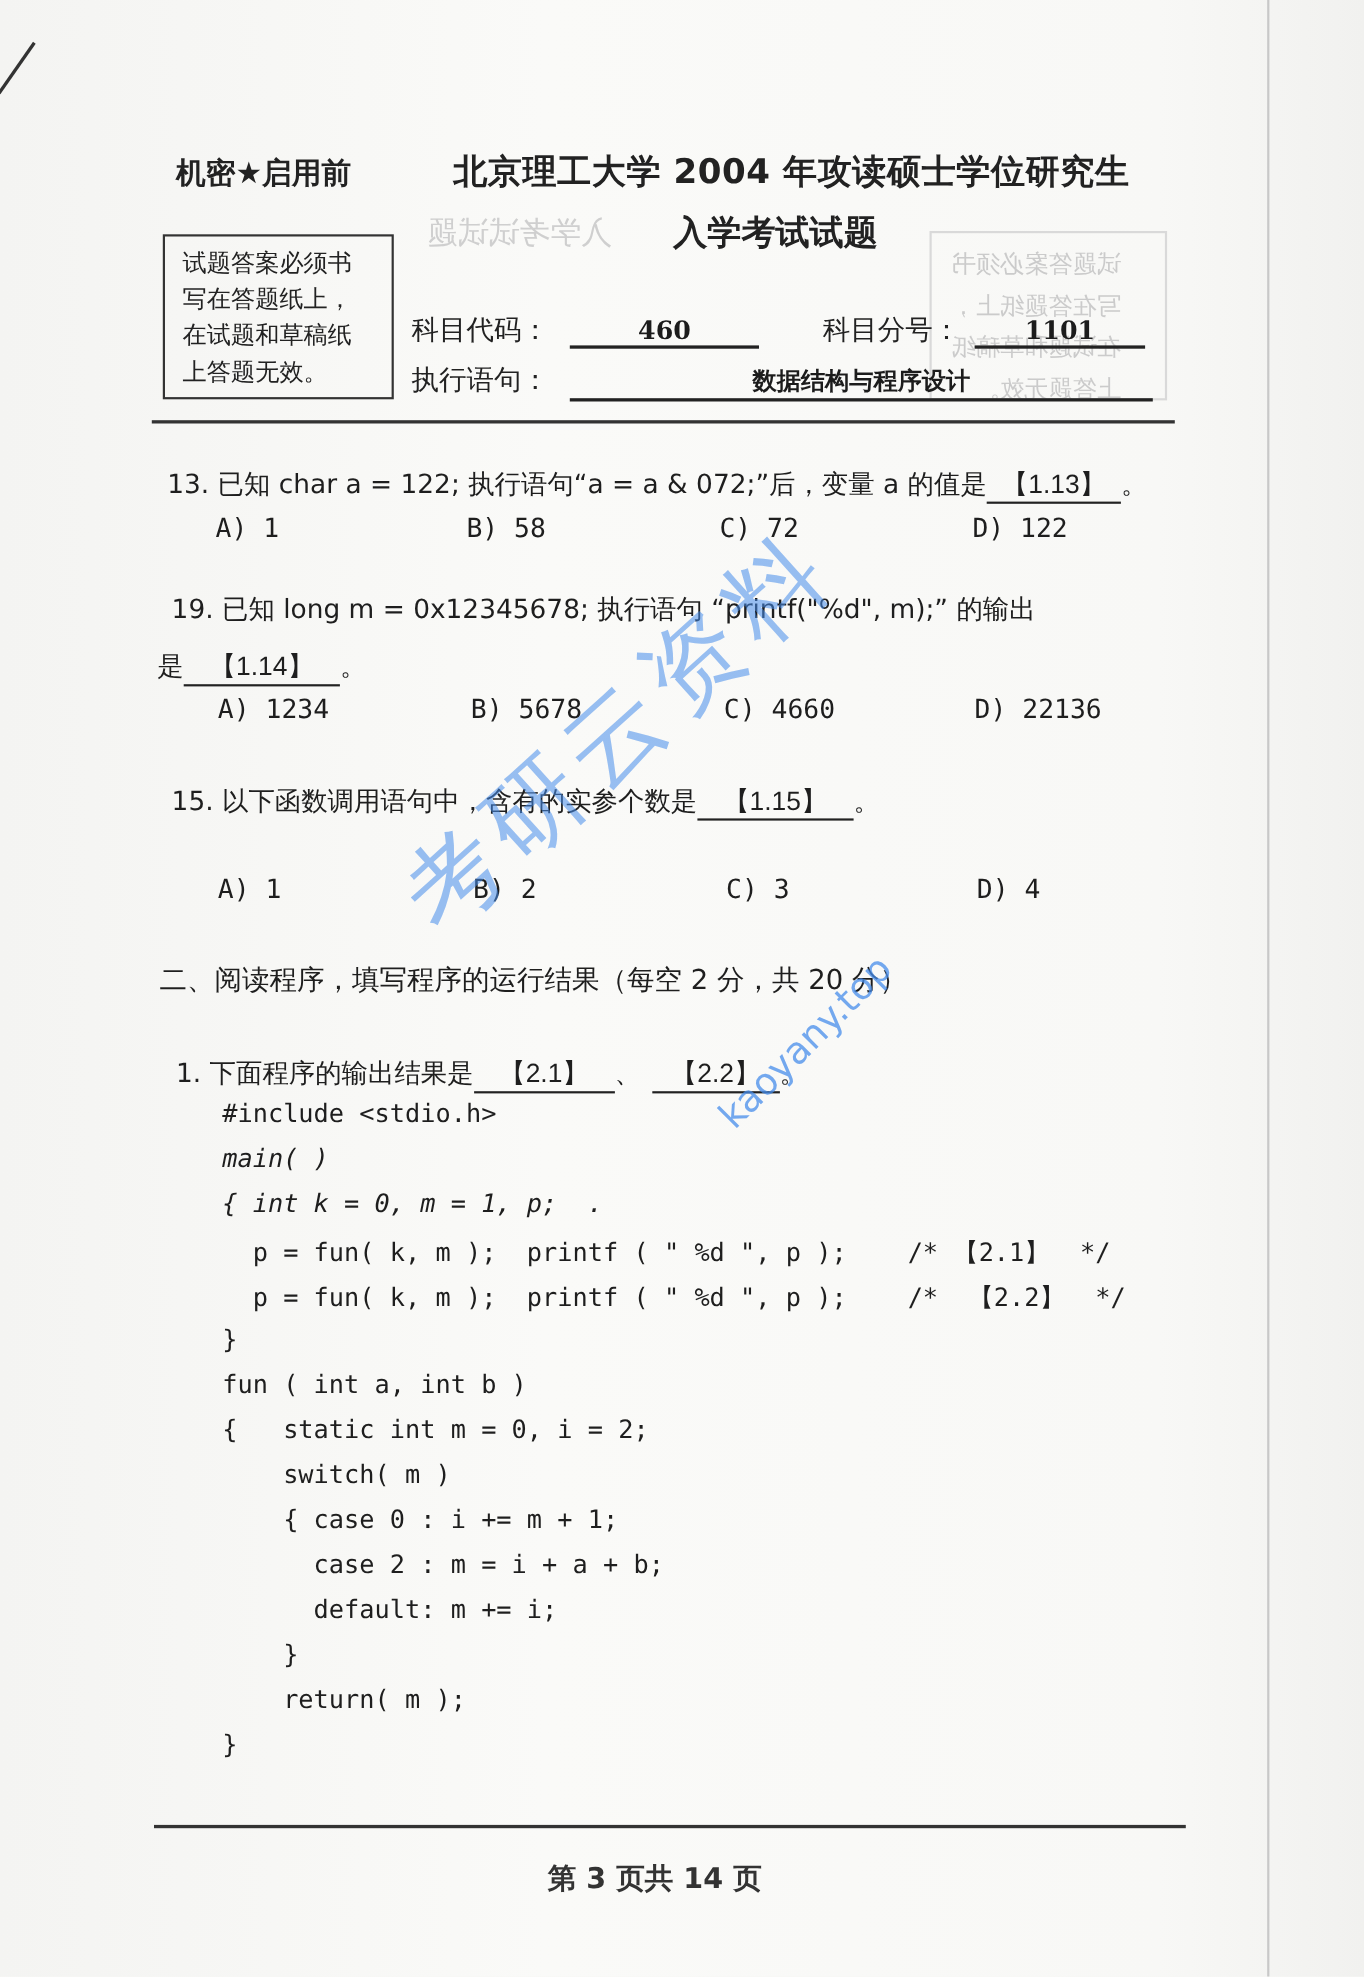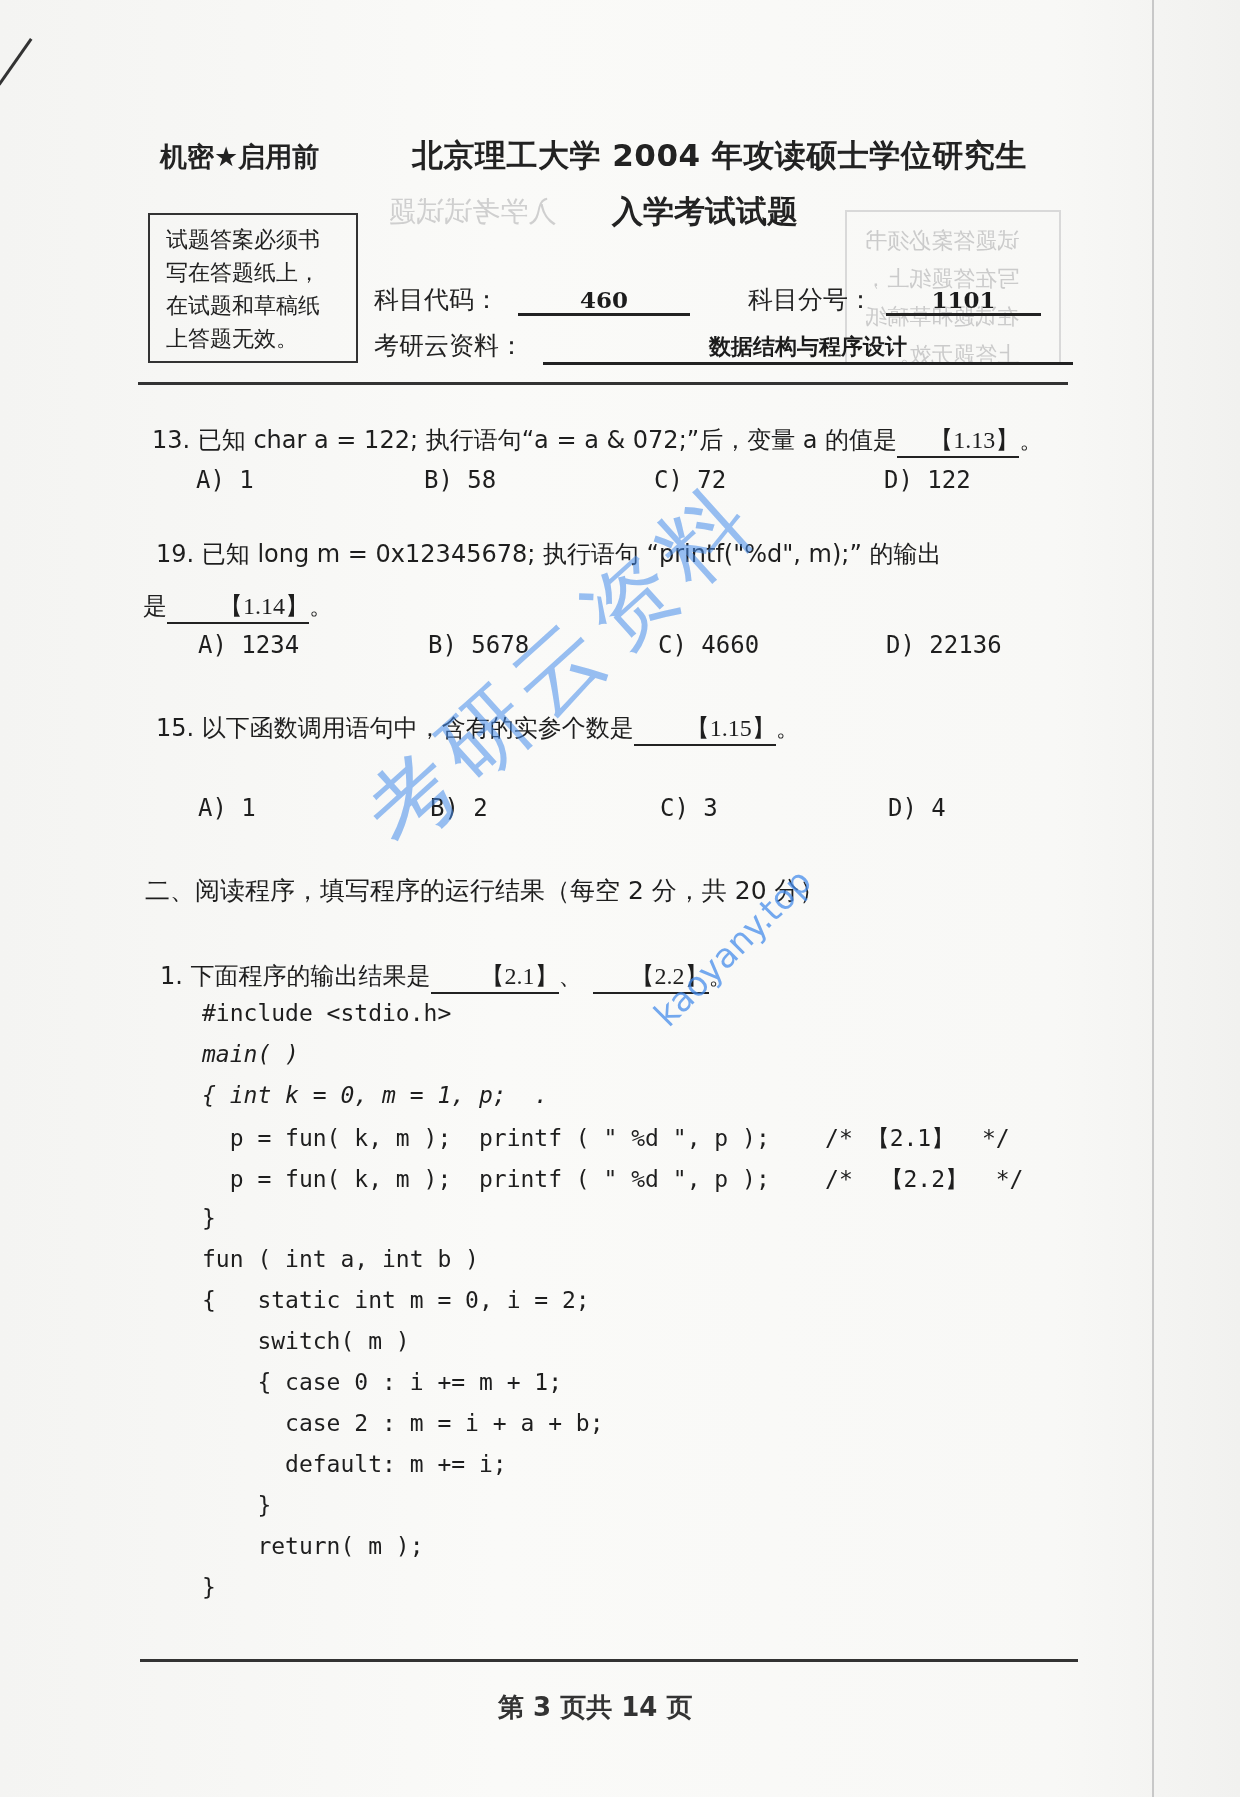--- a/index.html
+++ b/index.html
@@ -23,21 +23,21 @@
   .ghost-title { left:388px; top:193px; font-size:28px; transform:scaleX(-1); }
   .ghost-box { left:845px; top:210px; width:212px; height:150px; border:2px solid #d9d9d9; }
   .ghost-box-txt { left:865px; top:222px; font-size:22px; line-height:38px; transform:scaleX(-1); color:#cbcbcb; }
   .notice-box { left:148px; top:213px; width:210px; height:150px; border:2px solid #333; box-sizing:border-box;
     padding:8px 0 0 16px; font-family:"DejaVu Sans",sans-serif; font-size:22px; line-height:33px; color:#222; white-space:normal; }
   .field-label { font-family:"DejaVu Sans",sans-serif; font-size:25px; color:#222; }
   .field-val { font-size:23px; font-weight:bold; text-align:center; border-bottom:3px solid #222; display:inline-block; }
   .rule { position:absolute; height:3px; background:#333; }
   .q { font-size:24px; color:#1e1e1e; font-family:"DejaVu Sans Mono","Liberation Mono",monospace; }
   .q .cn { font-family:"DejaVu Sans","Liberation Sans",sans-serif; }
-  .blank { display:inline-block; border-bottom:2px solid #222; text-align:right; font-family:Liberation Serif, serif; }
+  .blank { display:inline-block; border-bottom:2px solid #222; text-align:center; font-family:Liberation Sans, sans-serif; }
   .opt { font-size:24px; font-family:"DejaVu Sans Mono","Liberation Mono",monospace; color:#1e1e1e; }
   .section { font-family:"DejaVu Sans","Liberation Sans",sans-serif; font-size:25px; color:#1e1e1e; }
   .code { font-family:"DejaVu Sans Mono","Liberation Mono",monospace; font-size:23px; color:#1e1e1e; white-space:pre; }
   .footer { font-family:"DejaVu Sans",sans-serif; font-weight:bold; font-size:26px; color:#333; }
   .wm-cn { left:380px; top:770px; font-size:88px; color:rgba(70,140,235,0.55); font-family:"DejaVu Sans",sans-serif;
     transform:rotate(-42deg); transform-origin:left center; letter-spacing:10px; }
   .wm-en { left:660px; top:1000px; font-size:34px; color:rgba(70,140,235,0.75); font-family:"DejaVu Sans",sans-serif;
     transform:rotate(-45deg); transform-origin:left center; }
 </style>
 </head>
@@ -69,21 +69,21 @@
 
   <div class="abs" style="left:374px; top:283px;">
     <span class="field-label">科目代码：</span>
     <span class="field-val" style="width:172px; margin-left:14px;">460</span>
   </div>
   <div class="abs" style="left:748px; top:283px;">
     <span class="field-label">科目分号：</span>
     <span class="field-val" style="width:155px; margin-left:8px;">1101</span>
   </div>
   <div class="abs" style="left:374px; top:329px;">
-    <span class="field-label">考研云资料：</span>
+    <span class="field-label">执行语句：</span>
     <span class="field-val" style="width:530px; margin-left:14px; font-family:Liberation Sans, sans-serif; font-size:22px;">数据结构与程序设计</span>
   </div>
 
   <div class="rule" style="left:138px; top:382px; width:930px;"></div>
 
   <div class="abs q" style="left:152px; top:424px;">
     <span class="cn">13. 已知 char a = 122; 执行语句“a = a &amp; 072;”后，变量 a 的值是</span><span class="blank" style="width:122px;">【1.13】</span><span class="cn">。</span>
   </div>
   <div class="abs opt" style="left:196px; top:466px;">A) 1</div>
   <div class="abs opt" style="left:424px; top:466px;">B) 58</div>

